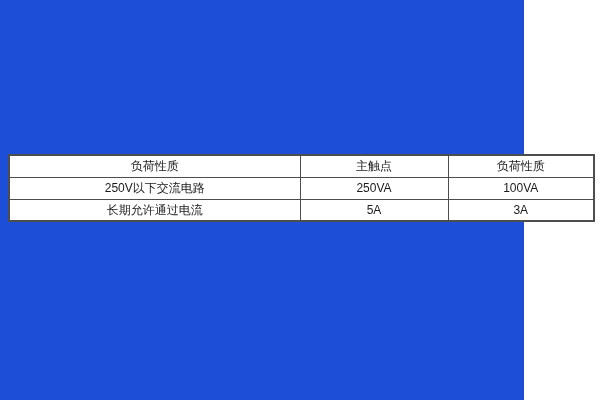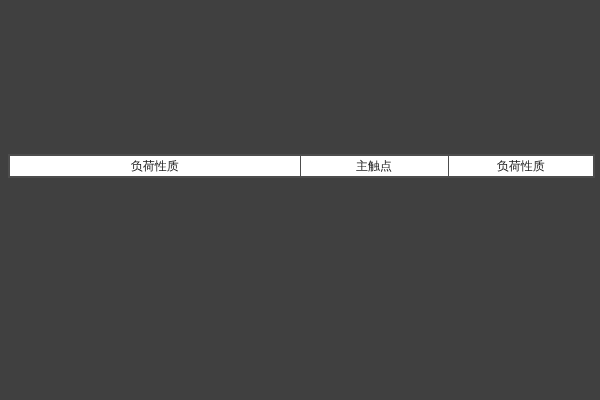--- a/index.html
+++ b/index.html
@@ -5,23 +5,23 @@
   * { margin: 0; padding: 0; box-sizing: border-box; }
   html, body {
     width: 600px;
     height: 400px;
     background: #ffffff;
     font-family: "Liberation Sans", "DejaVu Sans", sans-serif;
     overflow: hidden;
   }
   .page {
     position: relative;
-    width: 600px;
+    width: 524px;
     height: 400px;
-    background: #404040;
+    background: #1d4ed8;
   }
   table.spec-table {
     position: absolute;
     left: 8px;
     top: 154px;
     width: 585px;
     border-collapse: collapse;
     table-layout: fixed;
     background: #ffffff;
     border: 2px solid #4d4d4d;
@@ -57,16 +57,26 @@
       <col class="c3">
     </colgroup>
     <thead>
       <tr>
         <th>负荷性质</th>
         <th>主触点</th>
         <th>负荷性质</th>
       </tr>
     </thead>
     <tbody>
+      <tr>
+        <td>250V以下交流电路</td>
+        <td>250VA</td>
+        <td>100VA</td>
+      </tr>
+      <tr>
+        <td>长期允许通过电流</td>
+        <td>5A</td>
+        <td>3A</td>
+      </tr>
     </tbody>
   </table>
 
 </div>
 
 </body></html>

